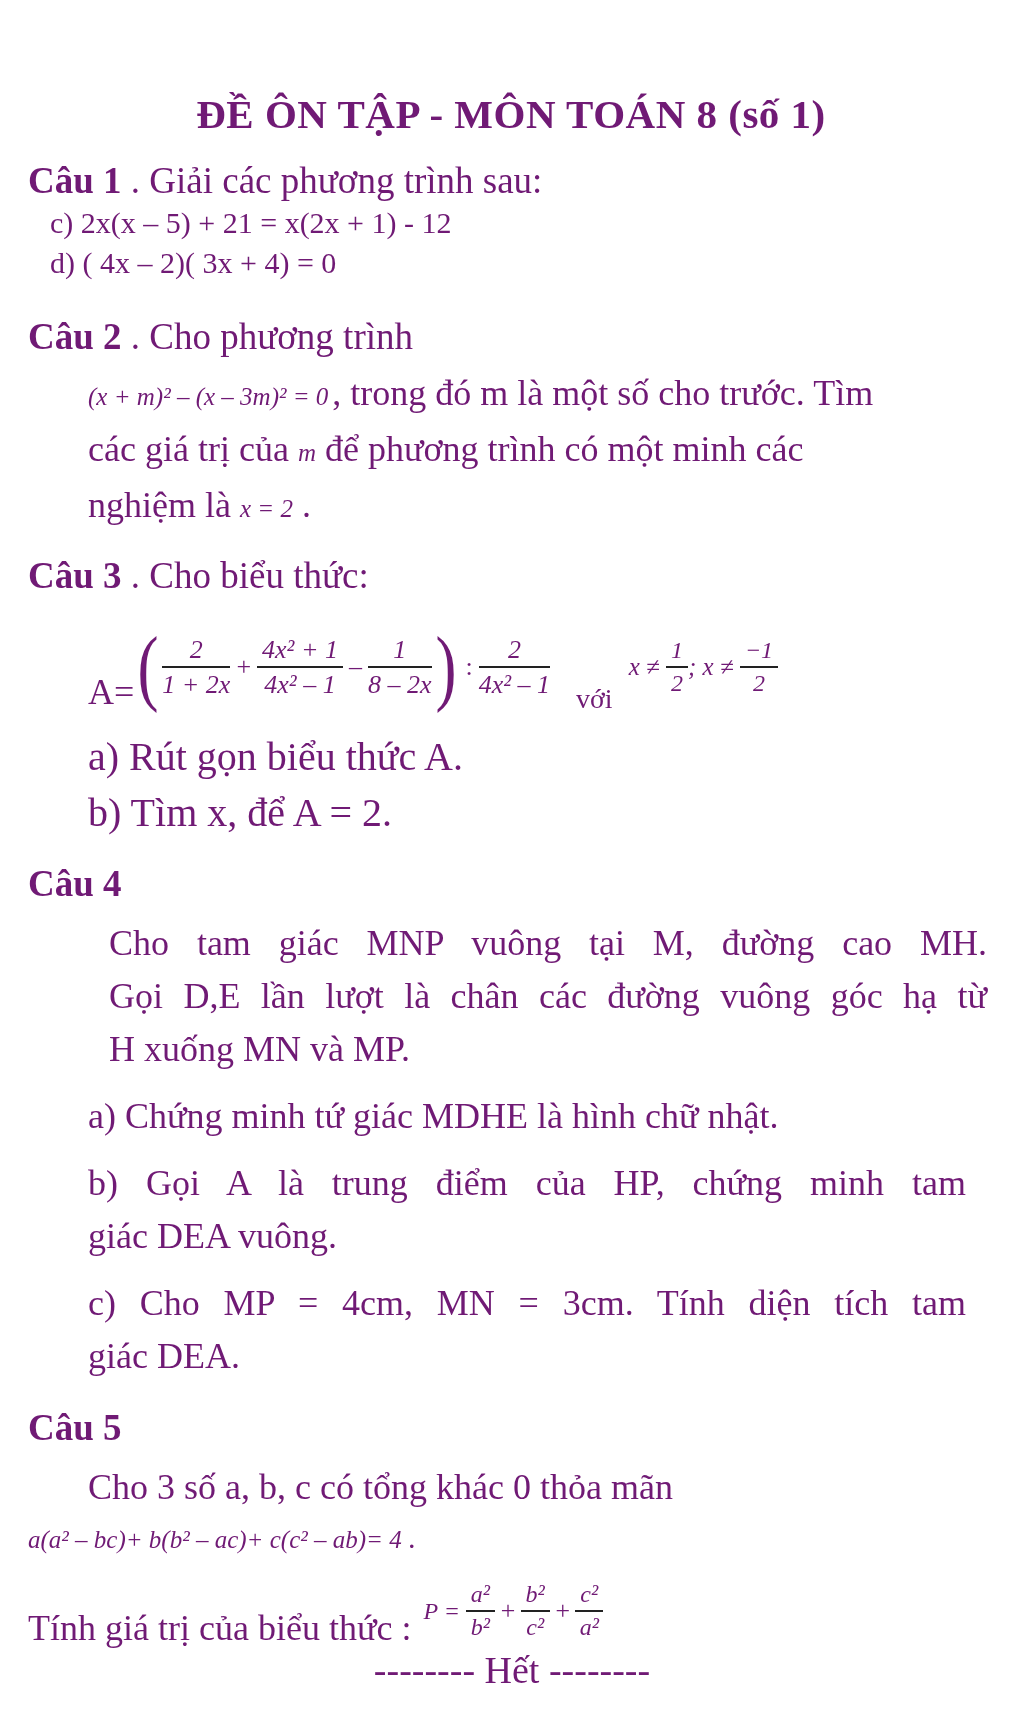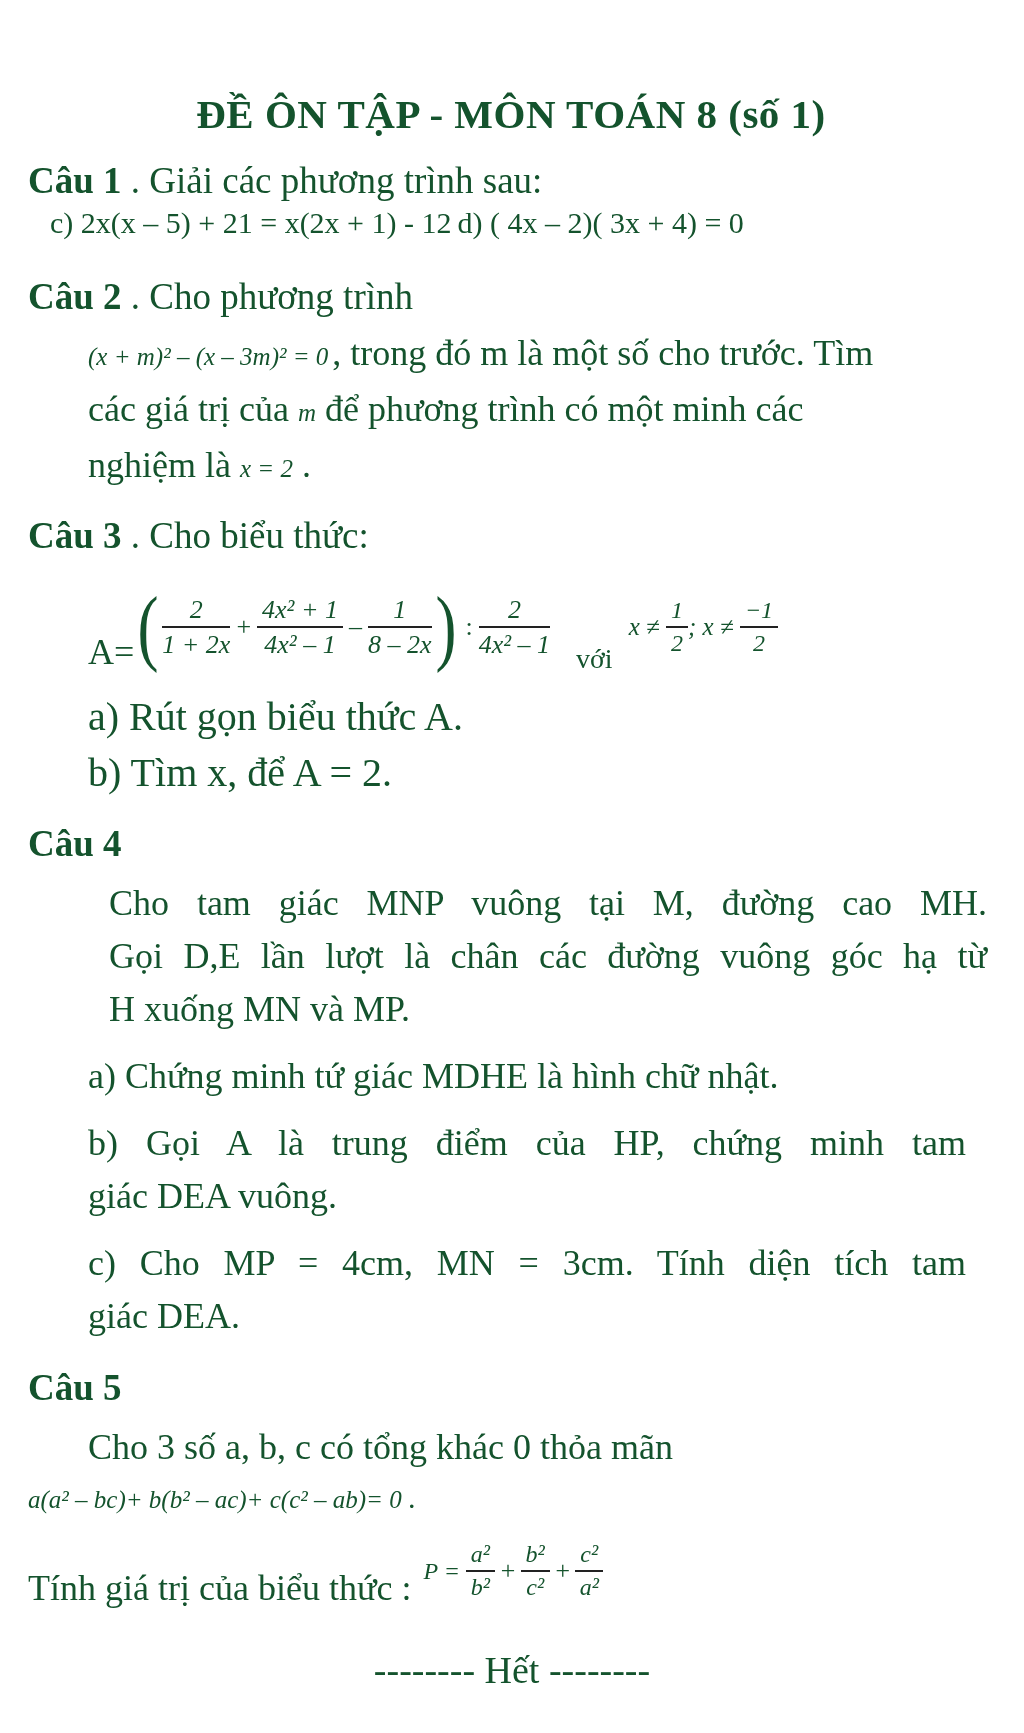--- a/index.html
+++ b/index.html
@@ -2,41 +2,41 @@
 <html><head>
 <meta charset="utf-8">
 <style>
   * { margin:0; padding:0; box-sizing:border-box; }
   html,body { background:#ffffff; }
   .page {
     position:relative;
     width:1024px; height:1733px;
     margin:0 auto;
     background:#fff;
-    color:#14532d;
+    color:#701a75;
     font-family:"Liberation Serif", serif;
     padding:90px 30px 12px 28px;
     overflow:hidden;
   }
   .title {
     text-align:center;
     font-size:41px;
     font-weight:bold;
     letter-spacing:.5px;
     margin-bottom:20px;
   }
   .heading { font-size:37px; line-height:1.25; }
   .heading .hbold { font-weight:bold; }
 
   
   .c1-row1 { display:flex; align-items:flex-start; margin-top:10px; margin-left:32px; }
   .c1-a { font-size:30px; margin-top:16px; width:352px; }
   .c1-b { display:flex; align-items:flex-end; font-size:29px; }
   .c1-b .itemlabel { margin-right:10px; font-size:30px; }
-  .c1-row2 { display:flex; margin-top:2px; margin-left:22px; font-size:30px; gap:6px; }
+  .c1-row2 { display:flex; margin-top:2px; margin-left:22px; font-size:30px; gap:6px;flex-direction:column; }
   .c1-row2 .part { white-space:nowrap; }
 
   .frac { display:inline-block; text-align:center; vertical-align:middle; font-style:italic; line-height:1.12; }
   .frac .num { display:block; border-bottom:2px solid #222; padding:0 5px 2px; }
   .frac .den { display:block; padding-top:2px; }
   .eqsign { margin:0 8px; font-style:normal; }
 
   
   .math-sm { font-style:italic; font-size:25px; white-space:nowrap; }
 
@@ -181,21 +181,21 @@
       <div>giác DEA.</div>
     </div>
   </div>
 
   <div class="sec" style="margin-top:22px">
     <div class="heading">
       <span class="hbold">Câu 5</span>
     </div>
     <div class="c5-intro">Cho 3 số a, b, c có tổng khác 0 thỏa mãn</div>
     <div class="c5-eq">
-      <span>a(a² – bc)+ b(b² – ac)+ c(c² – ab)= 0</span>
+      <span>a(a² – bc)+ b(b² – ac)+ c(c² – ab)= 4</span>
       <span class="dot">.</span>
     </div>
     <div class="c5-outro">
       <span class="txt">Tính giá trị của biểu thức :</span>
       <span class="c5-P">
         <span class="pfx">P =</span>
         <span class="frac">
           <span class="num">a²</span>
           <span class="den">b²</span>
         </span>

